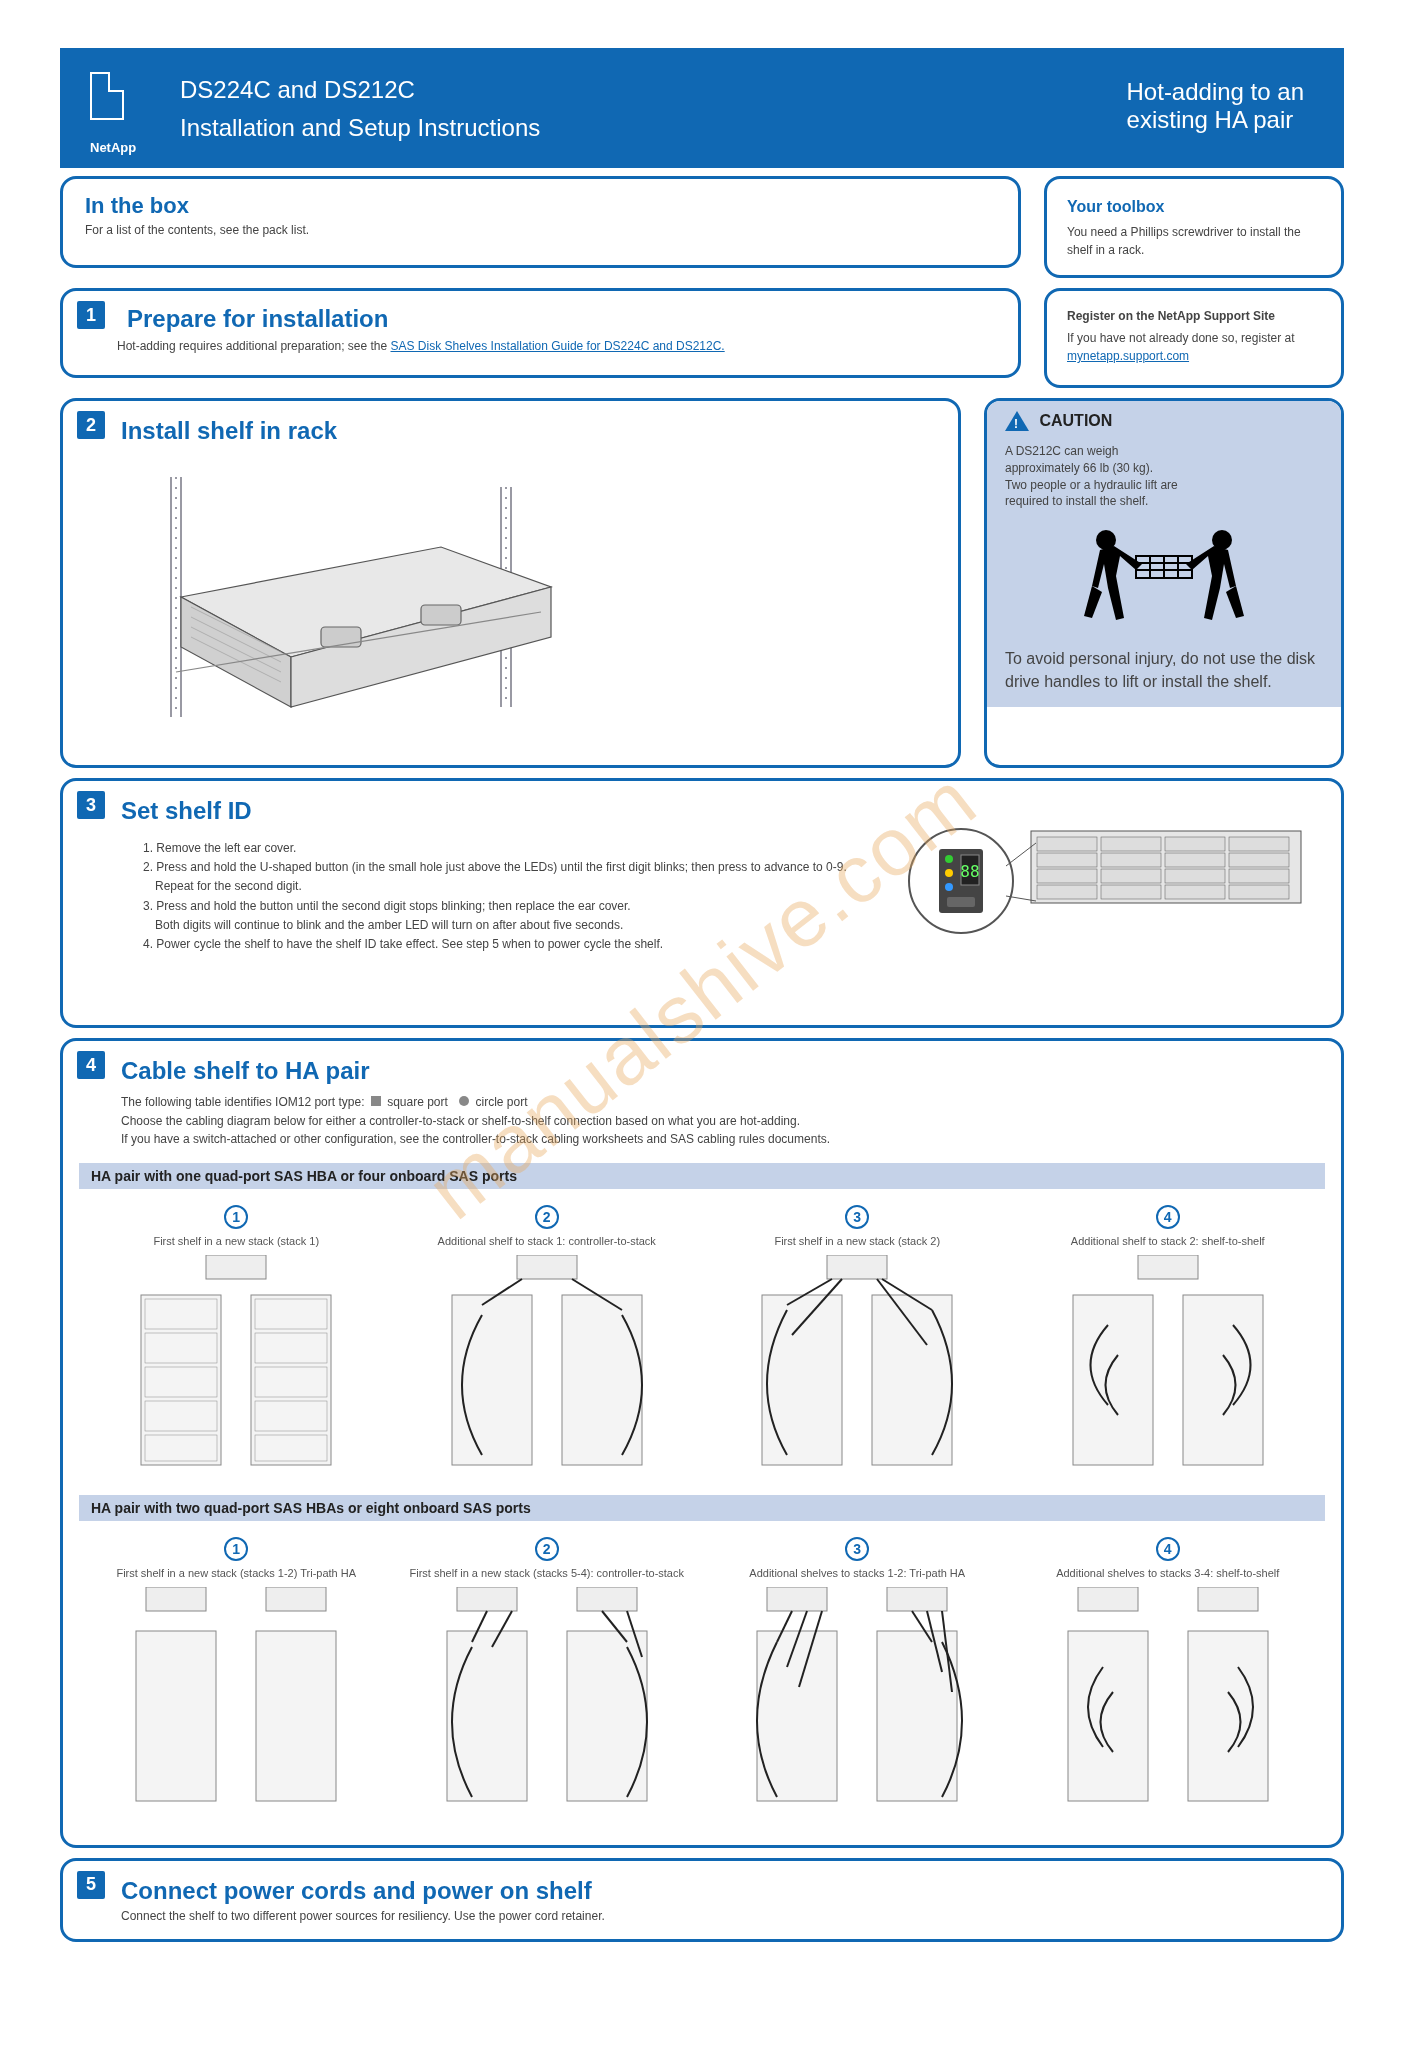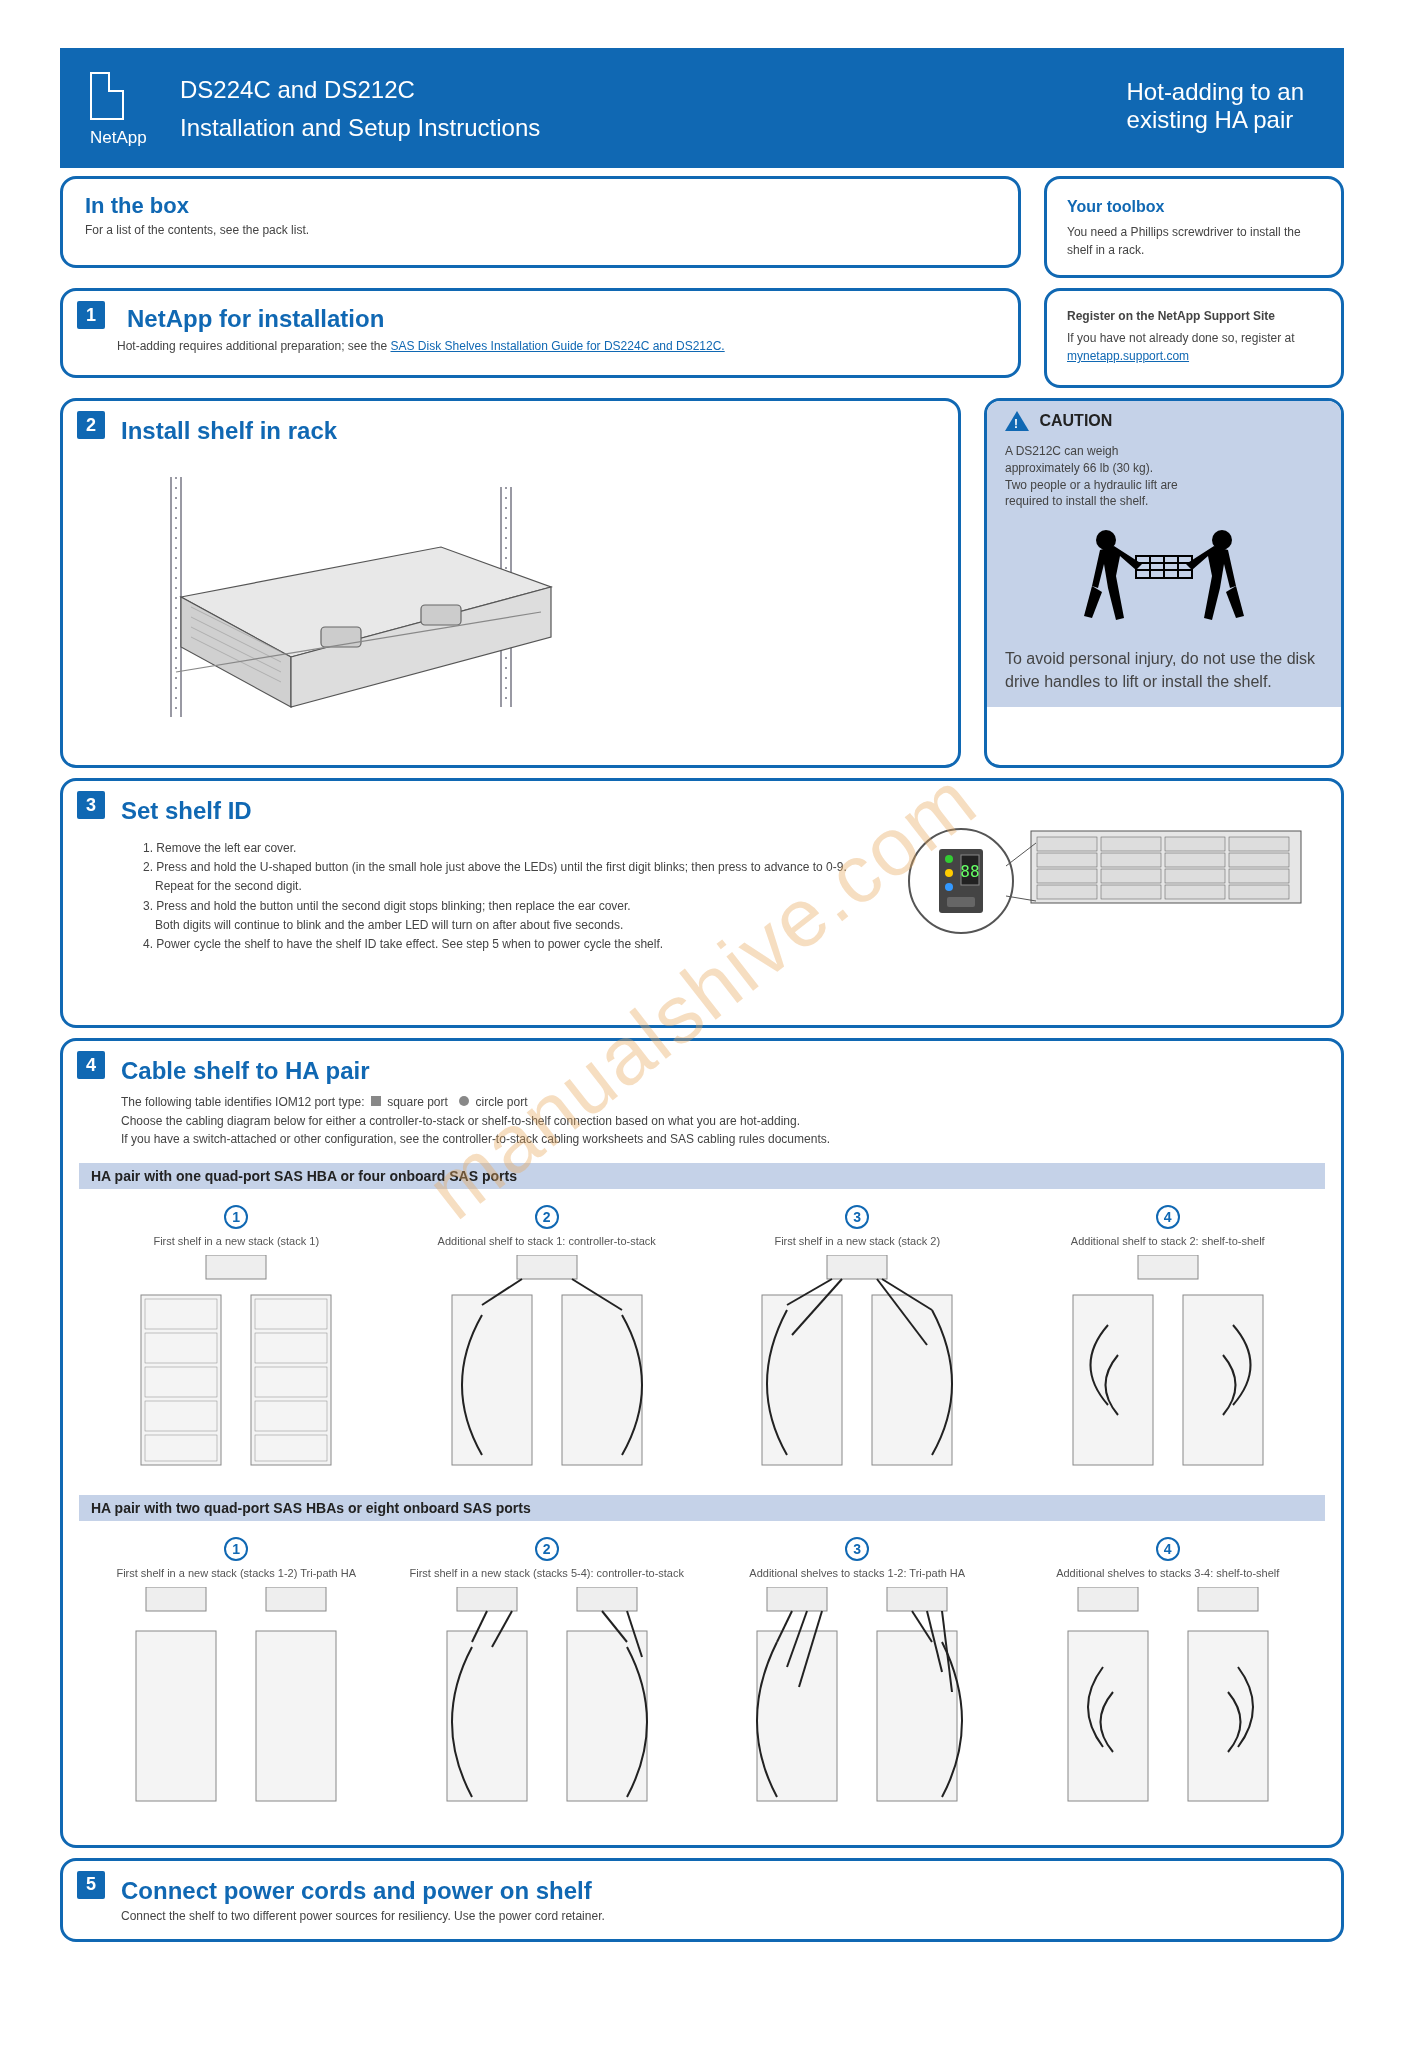--- a/index.html
+++ b/index.html
@@ -2,21 +2,21 @@
 <html><head>
 <meta charset="utf-8">
 <style>
 *{margin:0;padding:0;box-sizing:border-box}
 body{font-family:Arial,Helvetica,sans-serif;background:#fff;width:1404px;margin:0 auto;color:#444}
 .page{padding:48px 60px;position:relative}
 .header-bar{background:#1068b3;height:120px;position:relative;margin-bottom:8px}
 .logo{position:absolute;left:30px;top:24px;display:flex;flex-direction:column;align-items:flex-start}
 .logo-box{width:34px;height:48px;border:2px solid #fff;background:#1068b3;position:relative}
 .logo-box::after{content:"";position:absolute;right:-2px;top:-2px;width:14px;height:18px;background:#1068b3;border-left:2px solid #fff;border-bottom:2px solid #fff}
-.logo-text{color:#fff;font-size:17px;font-weight:normal;margin-top:8px}
+.logo-text{color:#fff;font-size:13px;font-weight:bold;margin-top:20px}
 .header-right{position:absolute;right:40px;top:30px;color:#fff;font-size:24px;}
 .product-title{position:absolute;left:120px;top:28px;color:#fff;font-size:24px}
 .product-sub{position:absolute;left:120px;top:66px;color:#fff;font-size:24px}
 .panel{border:3px solid #1068b3;border-radius:16px;margin-bottom:10px;position:relative;background:#fff}
 .panel-main{flex:1;padding:18px 24px}
 .panel-side{width:300px;border:3px solid #1068b3;border-radius:16px;padding:16px 20px;font-size:12px;line-height:1.5}
 .step-num{position:absolute;left:14px;top:10px;width:28px;height:28px;background:#1068b3;color:#fff;font-weight:bold;font-size:18px;display:flex;align-items:center;justify-content:center;border-radius:2px}
 .step-title{font-size:24px;font-weight:bold;color:#1068b3;margin-left:42px}
 .step-sub{font-size:12px;margin-left:32px;margin-top:4px;line-height:1.5}
 .link{color:#1068b3;text-decoration:underline}
@@ -73,21 +73,21 @@
   </div>
   <div class="panel-side">
     <div style="font-size:16px;font-weight:bold;color:#1068b3;margin-bottom:4px">Your toolbox</div>
     <div>You need a Phillips screwdriver to install the shelf in a rack.</div>
   </div>
 </div>
 
 <div class="row1" style="margin-bottom:10px">
   <div class="panel panel-main" style="padding:14px 22px;position:relative;min-height:90px">
     <div class="step-num">1</div>
-    <div class="step-title">NetApp for installation</div>
+    <div class="step-title">Prepare for installation</div>
     <div class="step-sub">
       <span>Hot-adding requires additional preparation; see the </span>
       <span class="link">SAS Disk Shelves Installation Guide for DS224C and DS212C.</span>
     </div>
   </div>
   <div class="panel-side">
     <div style="font-weight:bold;margin-bottom:4px">Register on the NetApp Support Site</div>
     <div>If you have not already done so, register at <span class="link">mynetapp.support.com</span></div>
   </div>
 </div>

